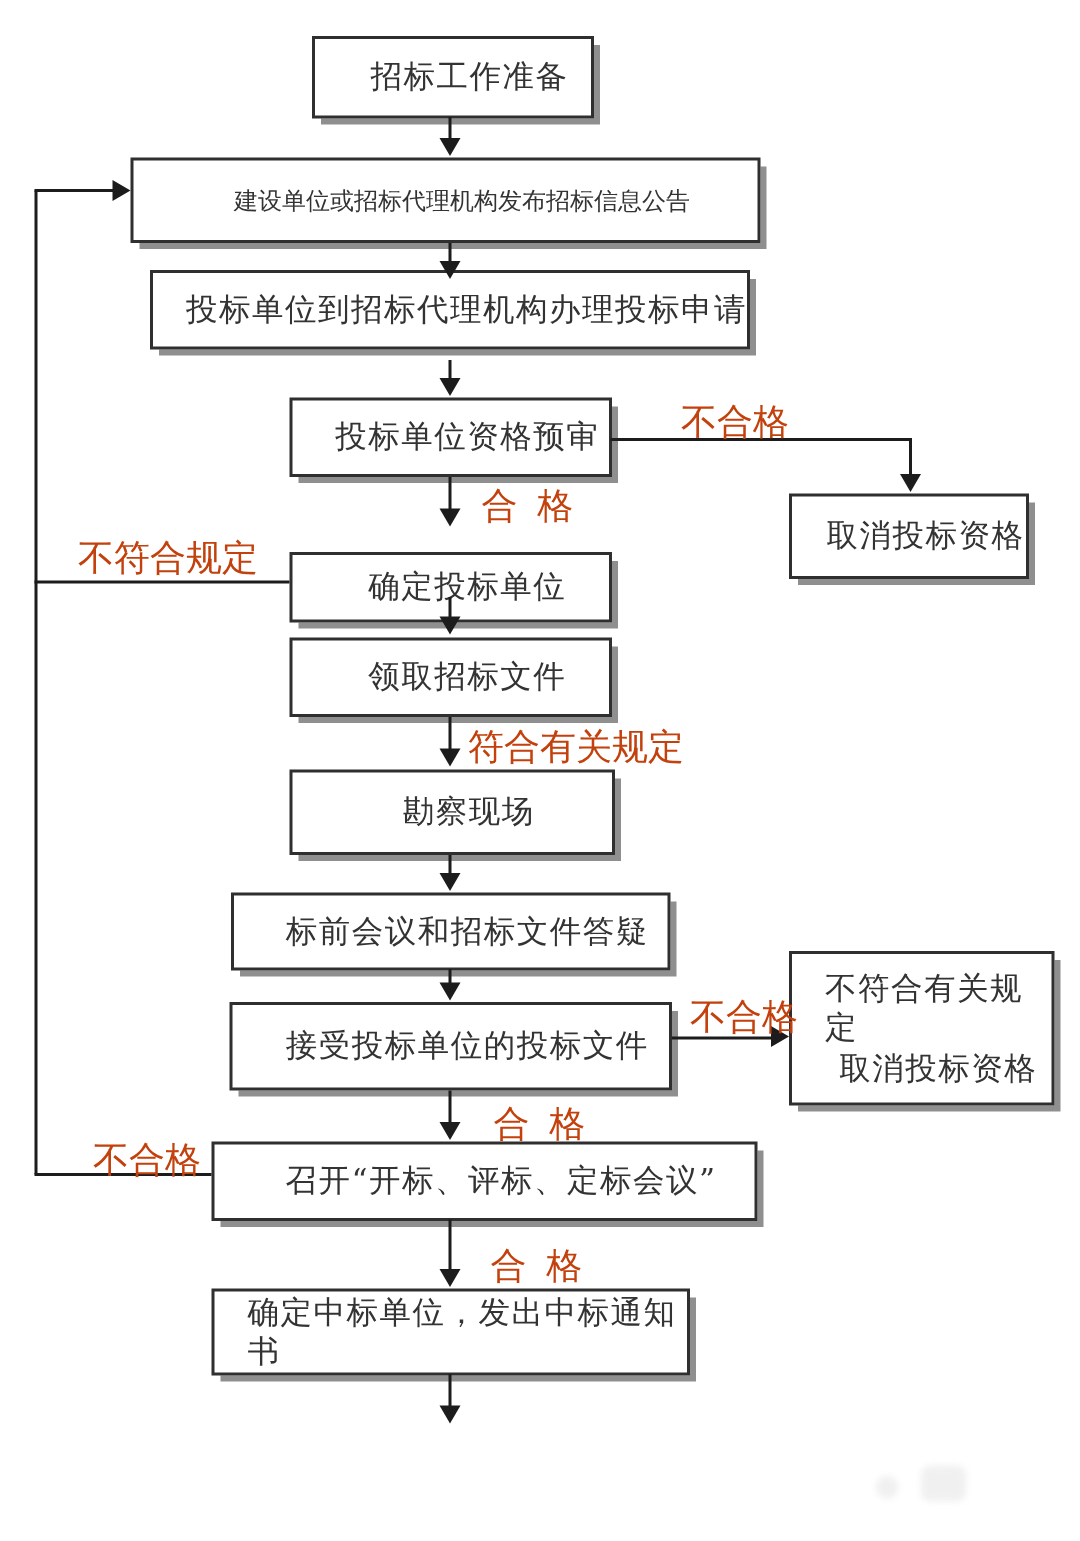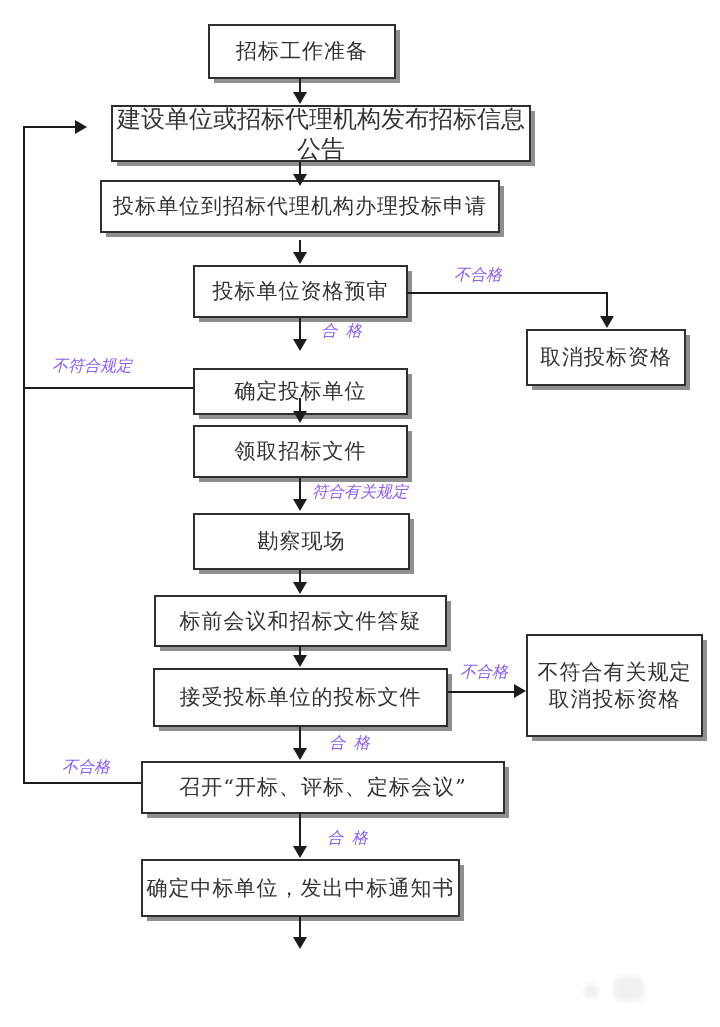--- a/index.html
+++ b/index.html
@@ -3,37 +3,37 @@
 <meta charset="utf-8">
 <style>
   html,body{margin:0;padding:0;background:#ffffff;}
   .canvas{
     position:relative;width:720px;height:1027px;background:#ffffff;
     font-family:"DejaVu Serif","Liberation Serif",serif;
     color:#333333;overflow:hidden;
   }
   .box{
     position:absolute;box-sizing:border-box;
-    display:flex;align-items:center;justify-content:center;text-align:center;
+    display:flex;align-items:center;justify-content:center;text-align:left;
     border:2px solid #2f2f2f;background:#ffffff;
     box-shadow:5px 5px 0 -1px #8f8f8f;
-    font-size:21px;letter-spacing:1px;line-height:1.25;
+    font-size:21px;letter-spacing:1px;line-height:1.25;padding-left:22px;
   }
-  .box.small-font{font-size:24px;letter-spacing:0;margin-left:24px;}
+  .box.small-font{font-size:16px;letter-spacing:0;}
   .box.two-line{flex-direction:column;}
   .sp-wide span{letter-spacing:0.62em;margin-right:-0.62em;}
   .h{position:absolute;height:2px;background:#1c1c1c;}
   .v{position:absolute;width:2px;background:#1c1c1c;}
   .ad{position:absolute;width:0;height:0;
       border-left:7px solid transparent;border-right:7px solid transparent;
       border-top:12px solid #1c1c1c;}
   .ar{position:absolute;width:0;height:0;
       border-top:7px solid transparent;border-bottom:7px solid transparent;
       border-left:12px solid #1c1c1c;}
-  .lbl{position:absolute;font-size:16px;white-space:nowrap;color:#8b5cf6;font-style:italic;}
+  .lbl{position:absolute;font-size:24px;white-space:nowrap;color:#c2410c;}
   .lbl.sp{letter-spacing:0.55em;}
   .wm{position:absolute;background:#e9e9e9;opacity:.65;filter:blur(2px);}
   .wm.a{left:584px;top:984px;width:15px;height:15px;border-radius:50%;}
   .wm.b{left:614px;top:977px;width:30px;height:24px;border-radius:6px;}
 </style>
 </head>
 <body>
 
 <div class="canvas">
 

